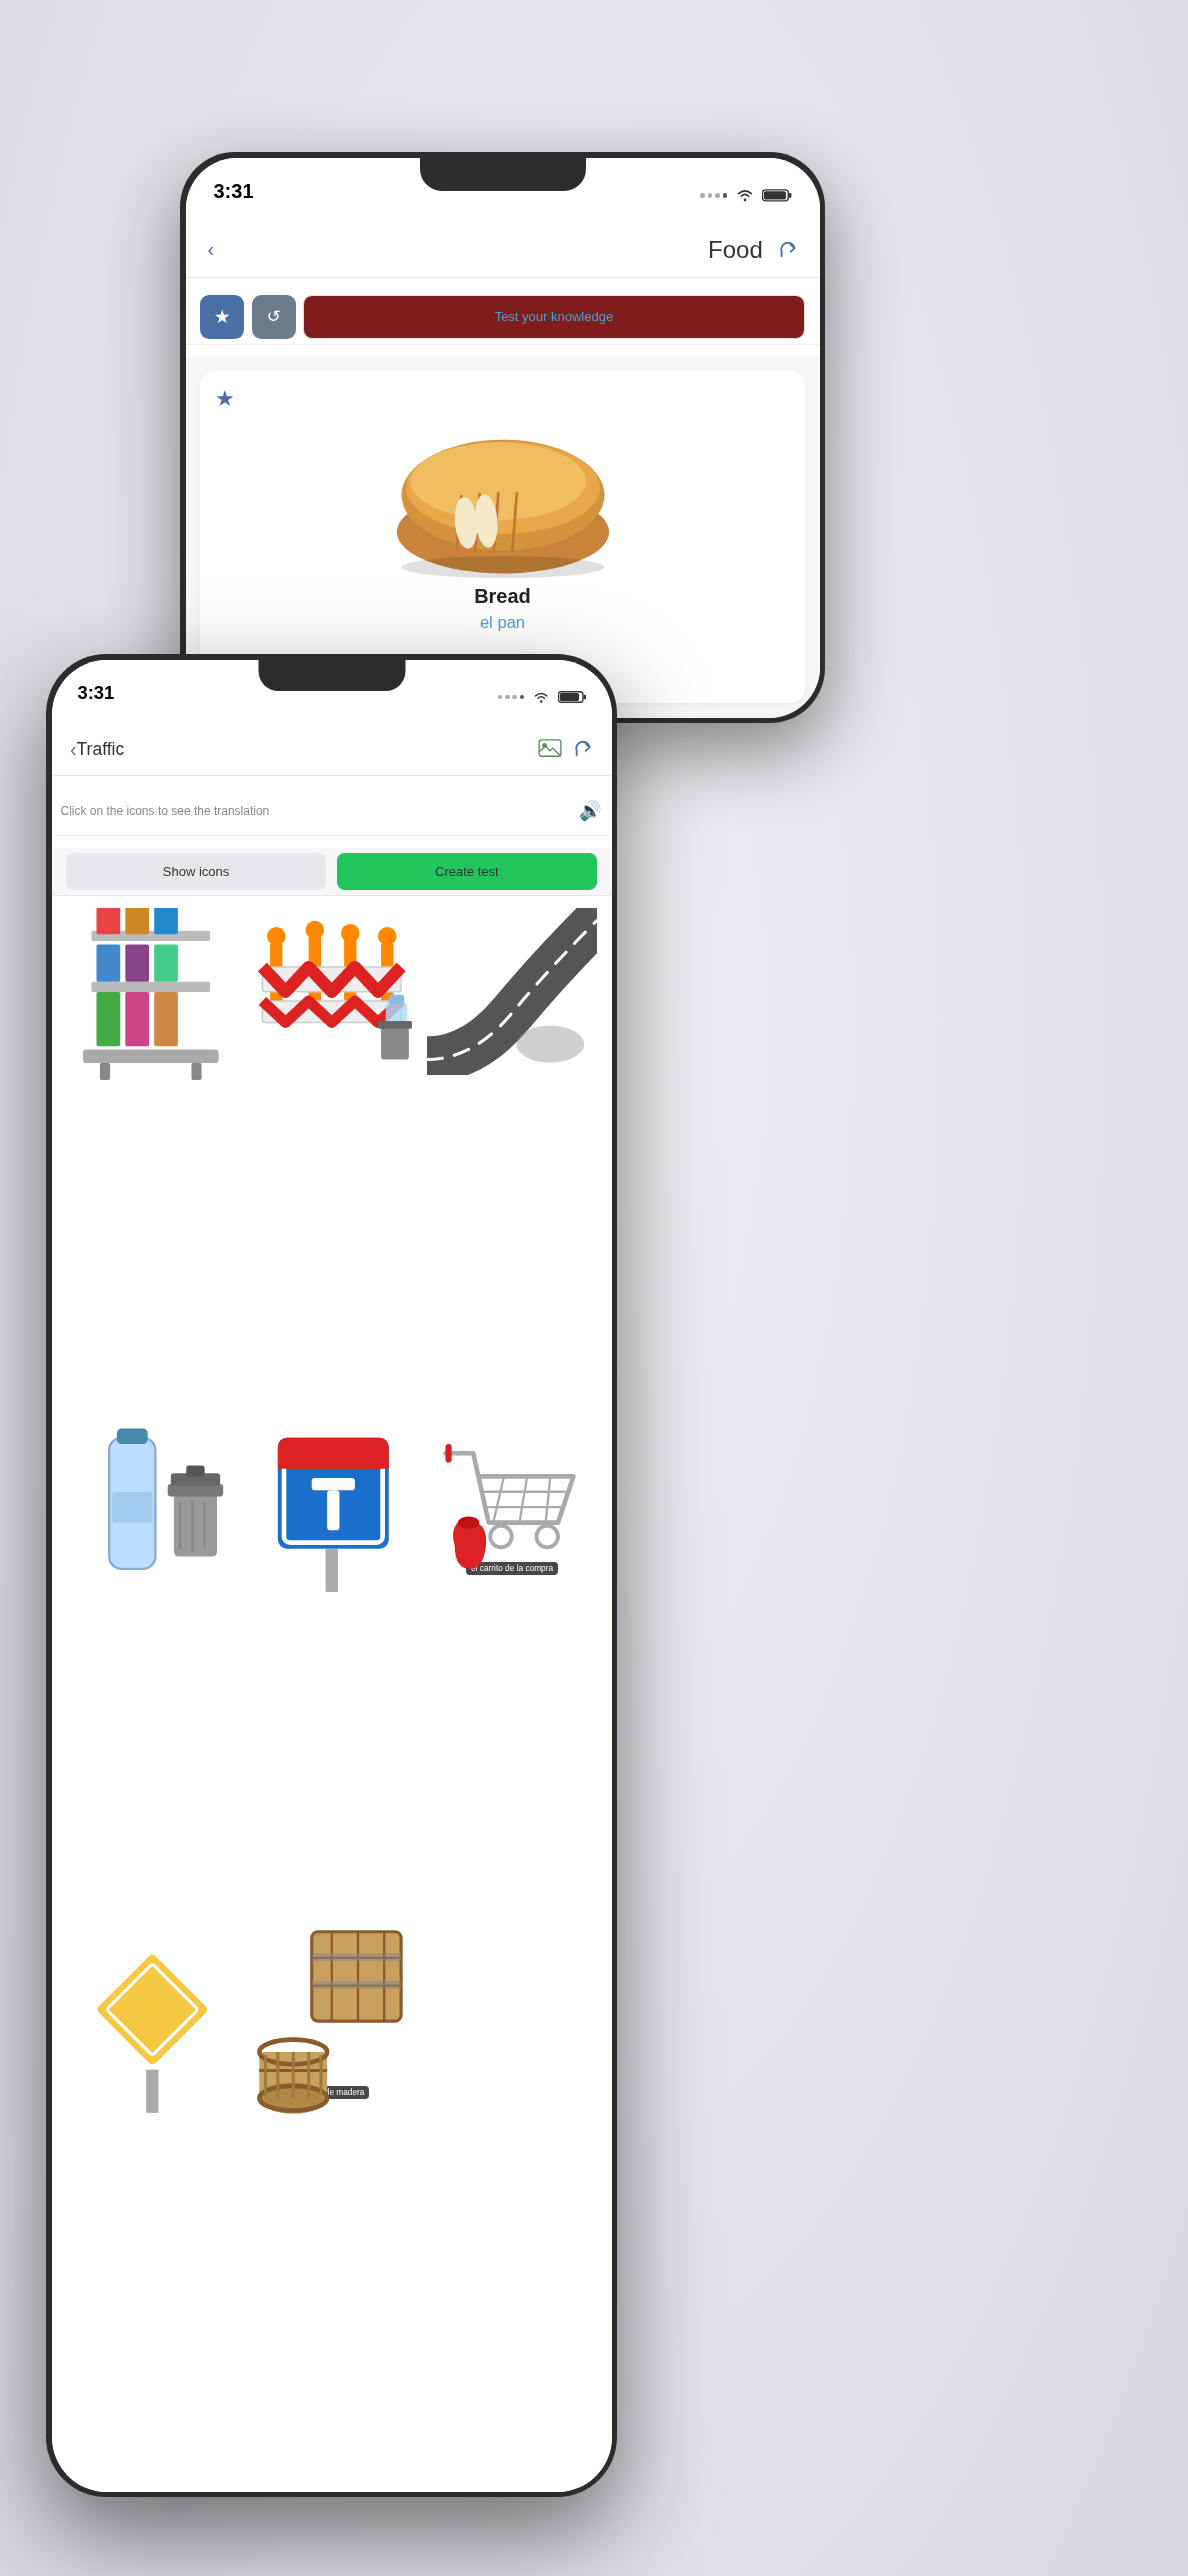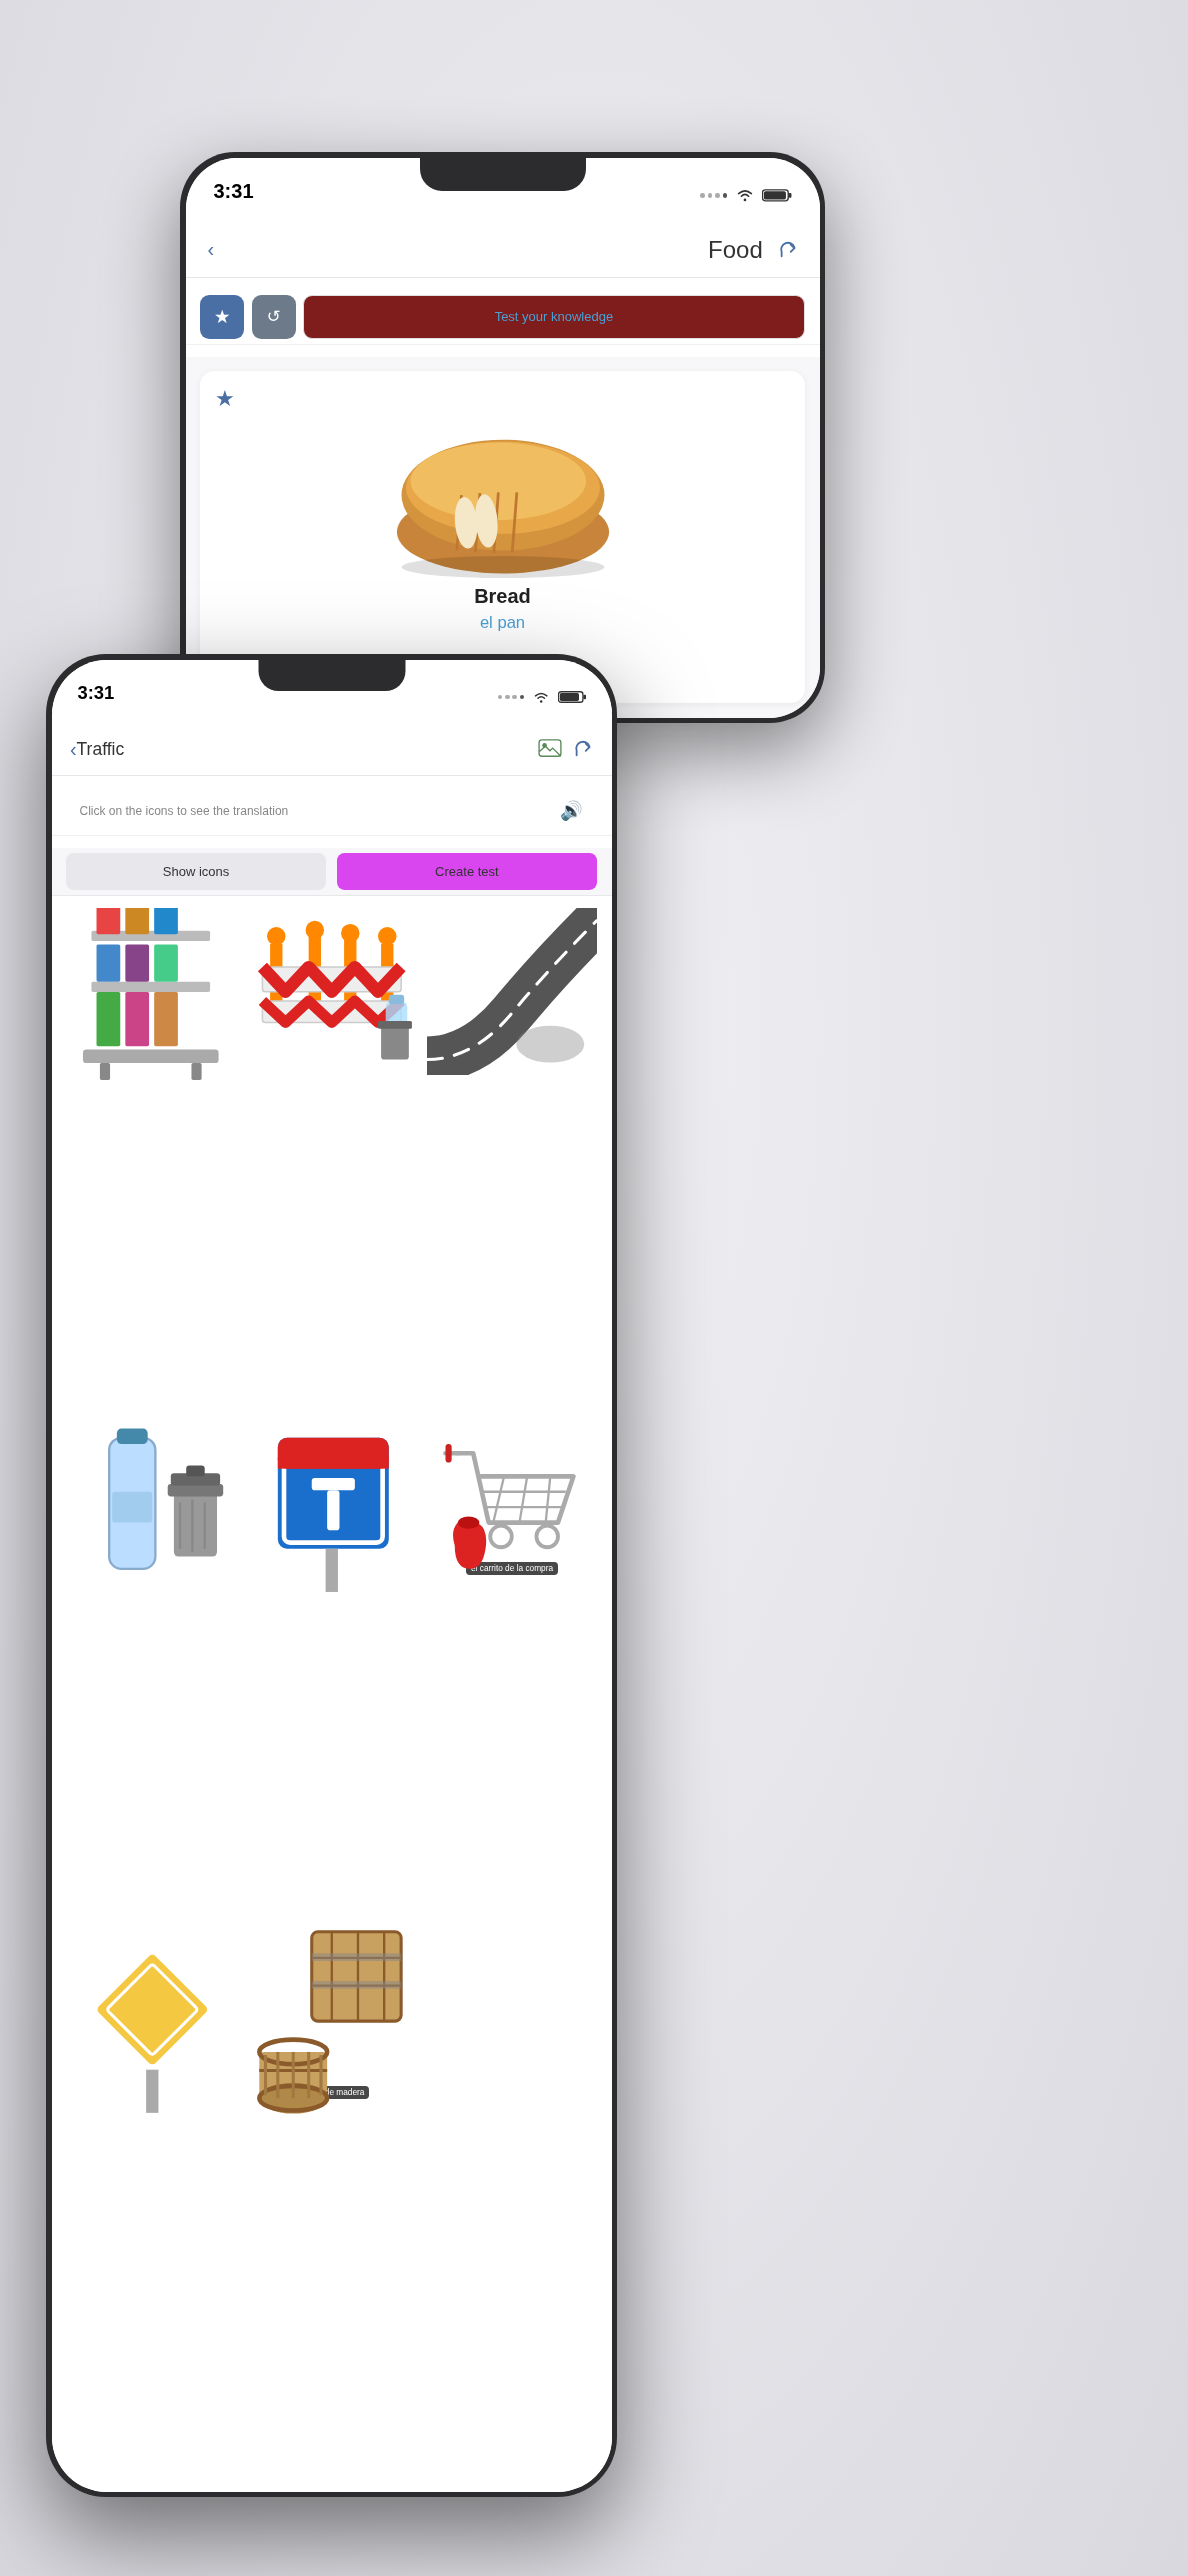--- a/index.html
+++ b/index.html
@@ -279,21 +279,21 @@
       font-size: 17.5px;
       font-weight: 400;
       color: #333;
     }
 
     
     .instruction-row {
       height: 48px;
       display: flex;
       align-items: center;
-      padding: 0 28px;
+      padding: 0 9px;
       border-bottom: 0.9px solid #f0f0f0;
       background: #fff;
     }
 
     .instruction-text {
       flex: 1;
       font-size: 12px;
       color: #888;
     }
 
@@ -321,21 +321,21 @@
       display: flex;
       align-items: center;
       justify-content: center;
       font-size: 13px;
       color: #333;
     }
 
     .create-test-btn {
       flex: 1;
       height: 37px;
-      background: #d946ef;
+      background: #22c55e;
       border-radius: 7.4px;
       display: flex;
       align-items: center;
       justify-content: center;
       font-size: 13px;
       color: #333;
     }
 
     
     .icons-grid {

